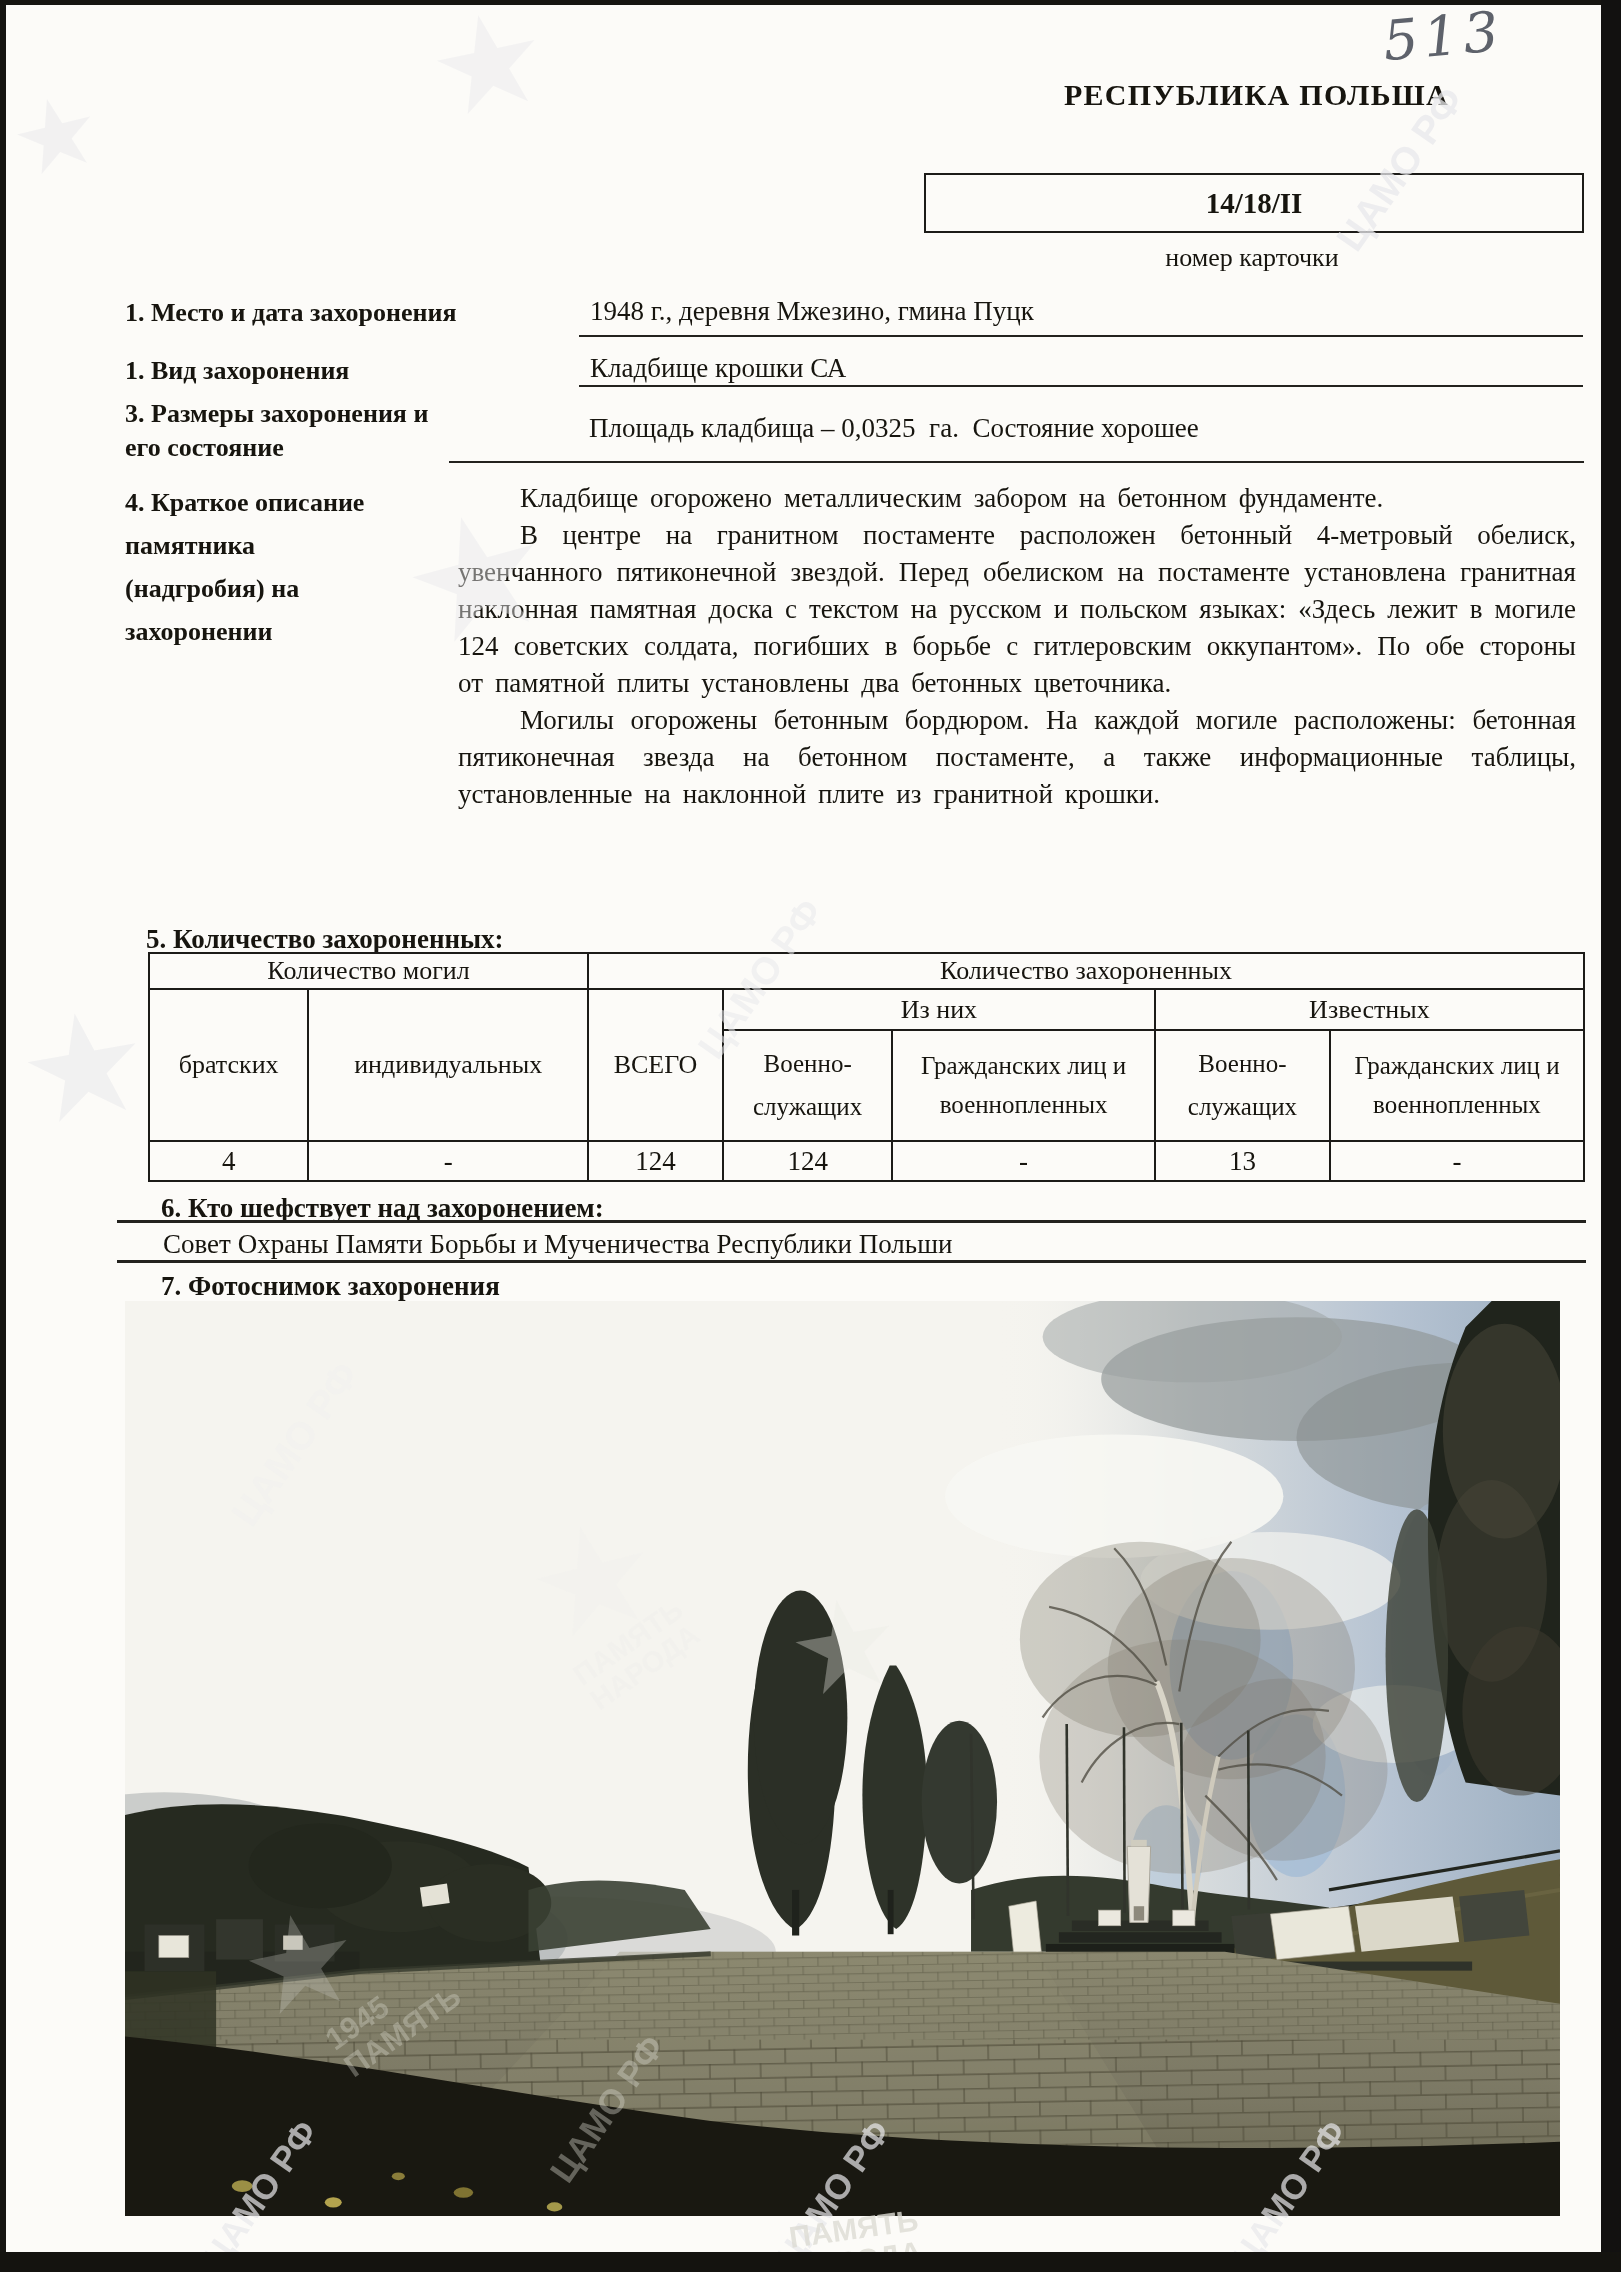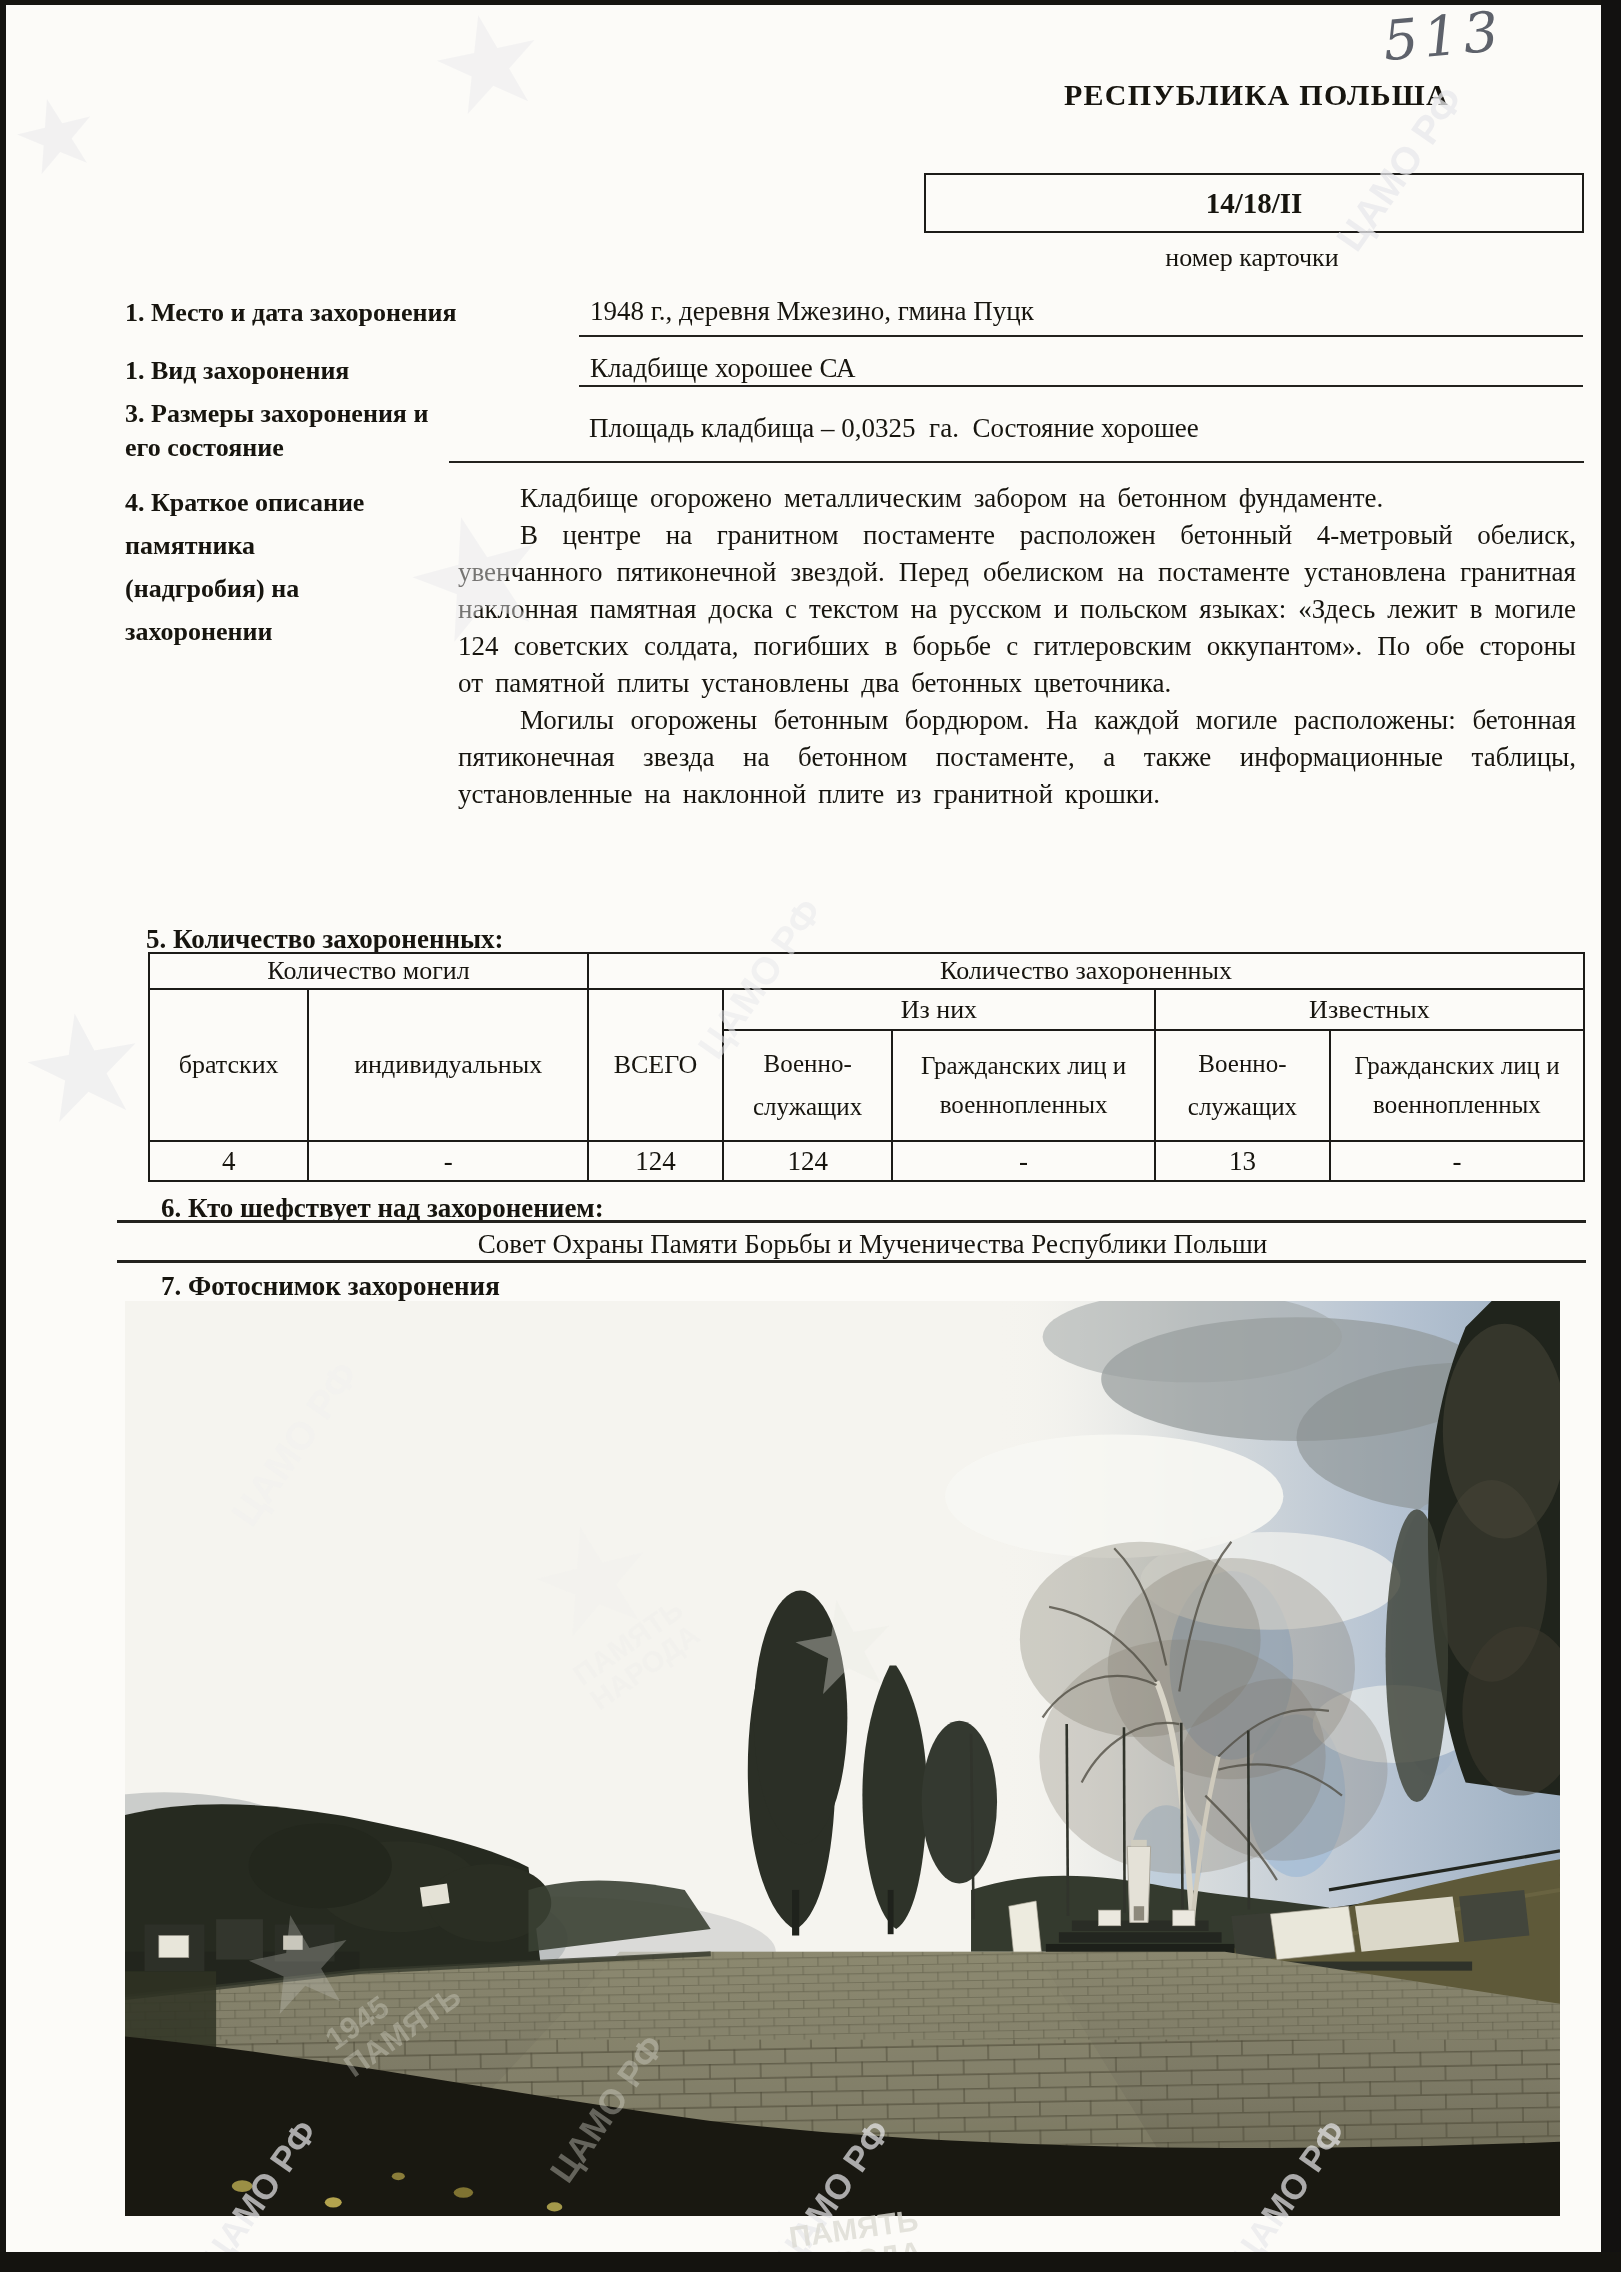--- a/index.html
+++ b/index.html
@@ -75,21 +75,21 @@
   <div class="abs country">РЕСПУБЛИКА ПОЛЬША</div>
   <div class="abs handwritten">513</div>
   <div class="abs card-box">14/18/II</div>
   <div class="abs card-caption">номер карточки</div>
 
   <div class="abs flabel" style="left:125px;top:298px;width:469px;">1. Место и дата захоронения</div>
   <div class="abs fvalue" style="left:590px;top:296px;width:990px;">1948 г., деревня Мжезино, гмина Пуцк</div>
   <div class="rule" style="left:579px;top:335px;width:1004px;"></div>
 
   <div class="abs flabel" style="left:125px;top:356px;width:469px;">1. Вид захоронения</div>
-  <div class="abs fvalue" style="left:590px;top:353px;width:990px;">Кладбище хорошее СА</div>
+  <div class="abs fvalue" style="left:590px;top:353px;width:990px;">Кладбище крошки СА</div>
   <div class="rule" style="left:579px;top:385px;width:1004px;"></div>
 
   <div class="abs flabel" style="left:125px;top:397px;width:391px;line-height:1.3;">3. Размеры захоронения и
 его состояние</div>
   <div class="abs fvalue" style="left:589px;top:413px;width:990px;">Площадь кладбища – 0,0325  га.  Состояние хорошее</div>
   <div class="rule" style="left:449px;top:461px;width:1135px;"></div>
 
   <div class="abs flabel" style="left:125px;top:482px;width:312px;line-height:1.65;">4. Краткое описание
 памятника
 (надгробия) на
@@ -138,21 +138,21 @@
       <td>124</td>
       <td>-</td>
       <td>13</td>
       <td>-</td>
     </tr>
   </tbody>
     </table>
 
   <div class="abs sechead" style="left:161px;top:1193px;">6. Кто шефствует над захоронением:</div>
   <div class="rule thick" style="left:117px;top:1220px;width:1469px;"></div>
-  <div class="abs custody-value" style="left:163px;top:1229px;width:1419px;text-align:center;">Совет Охраны Памяти Борьбы и Мученичества Республики Польши</div>
+  <div class="abs custody-value" style="left:163px;top:1229px;width:1419px;">Совет Охраны Памяти Борьбы и Мученичества Республики Польши</div>
   <div class="rule thick" style="left:117px;top:1260px;width:1469px;"></div>
 
   <div class="abs sechead" style="left:161px;top:1271px;">7. Фотоснимок захоронения</div>
 
   <div class="abs photo">
     <svg width="1435" height="915" viewBox="0 0 2205 1406" xmlns="http://www.w3.org/2000/svg">
       <defs>
         <linearGradient id="gSkyR" x1="0" y1="0" x2="1" y2="0">
           <stop offset="0" stop-color="#f5f4ef" stop-opacity="0"></stop>
           <stop offset="0.35" stop-color="#d8dcdd"></stop>

